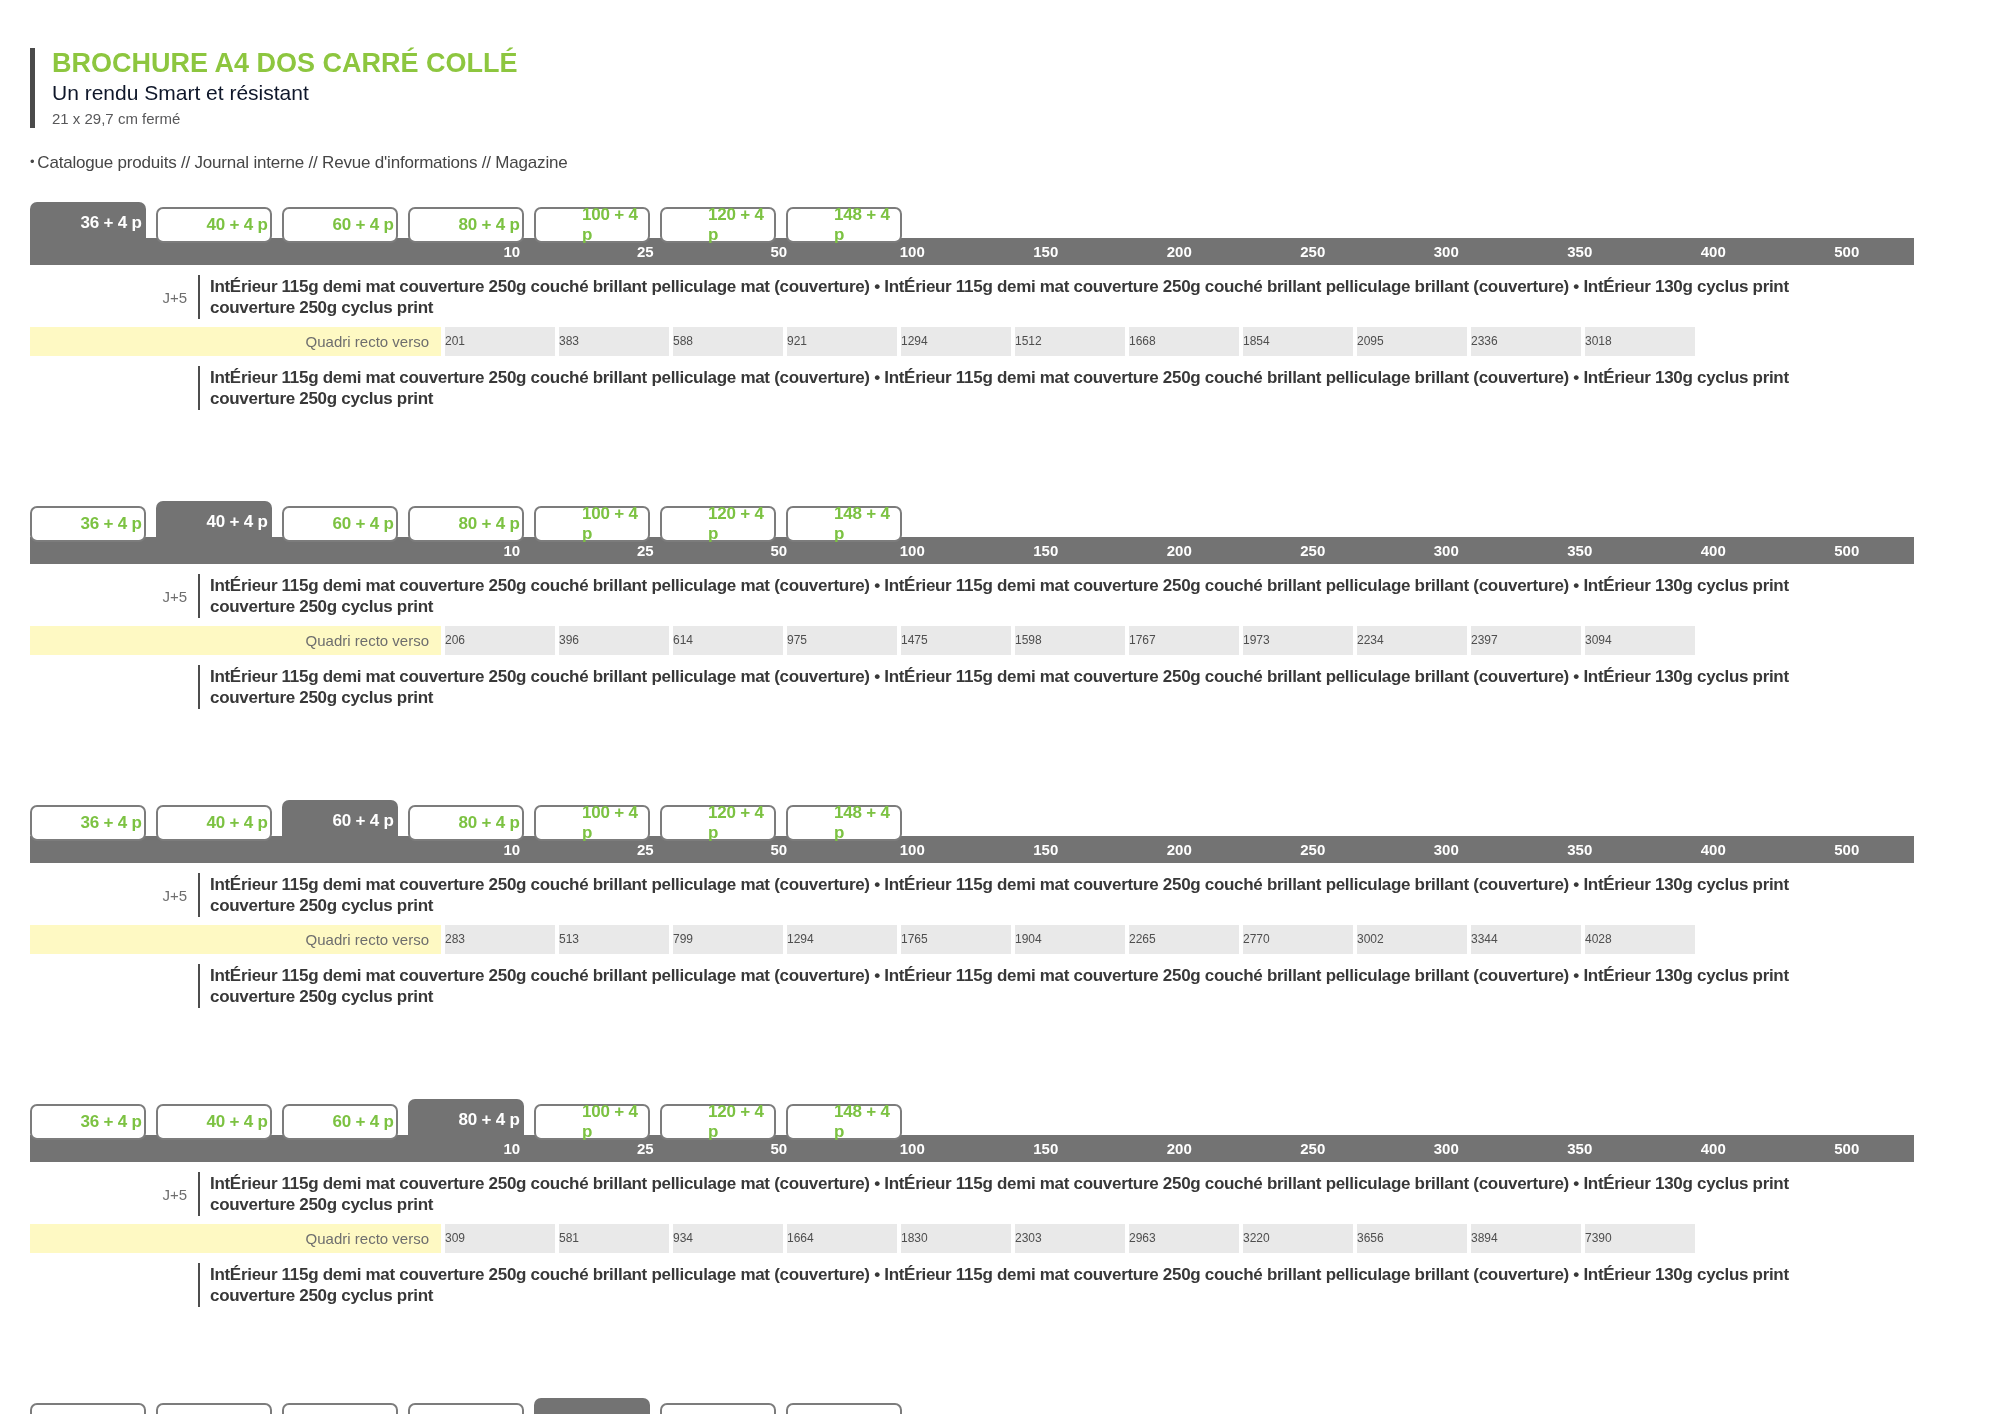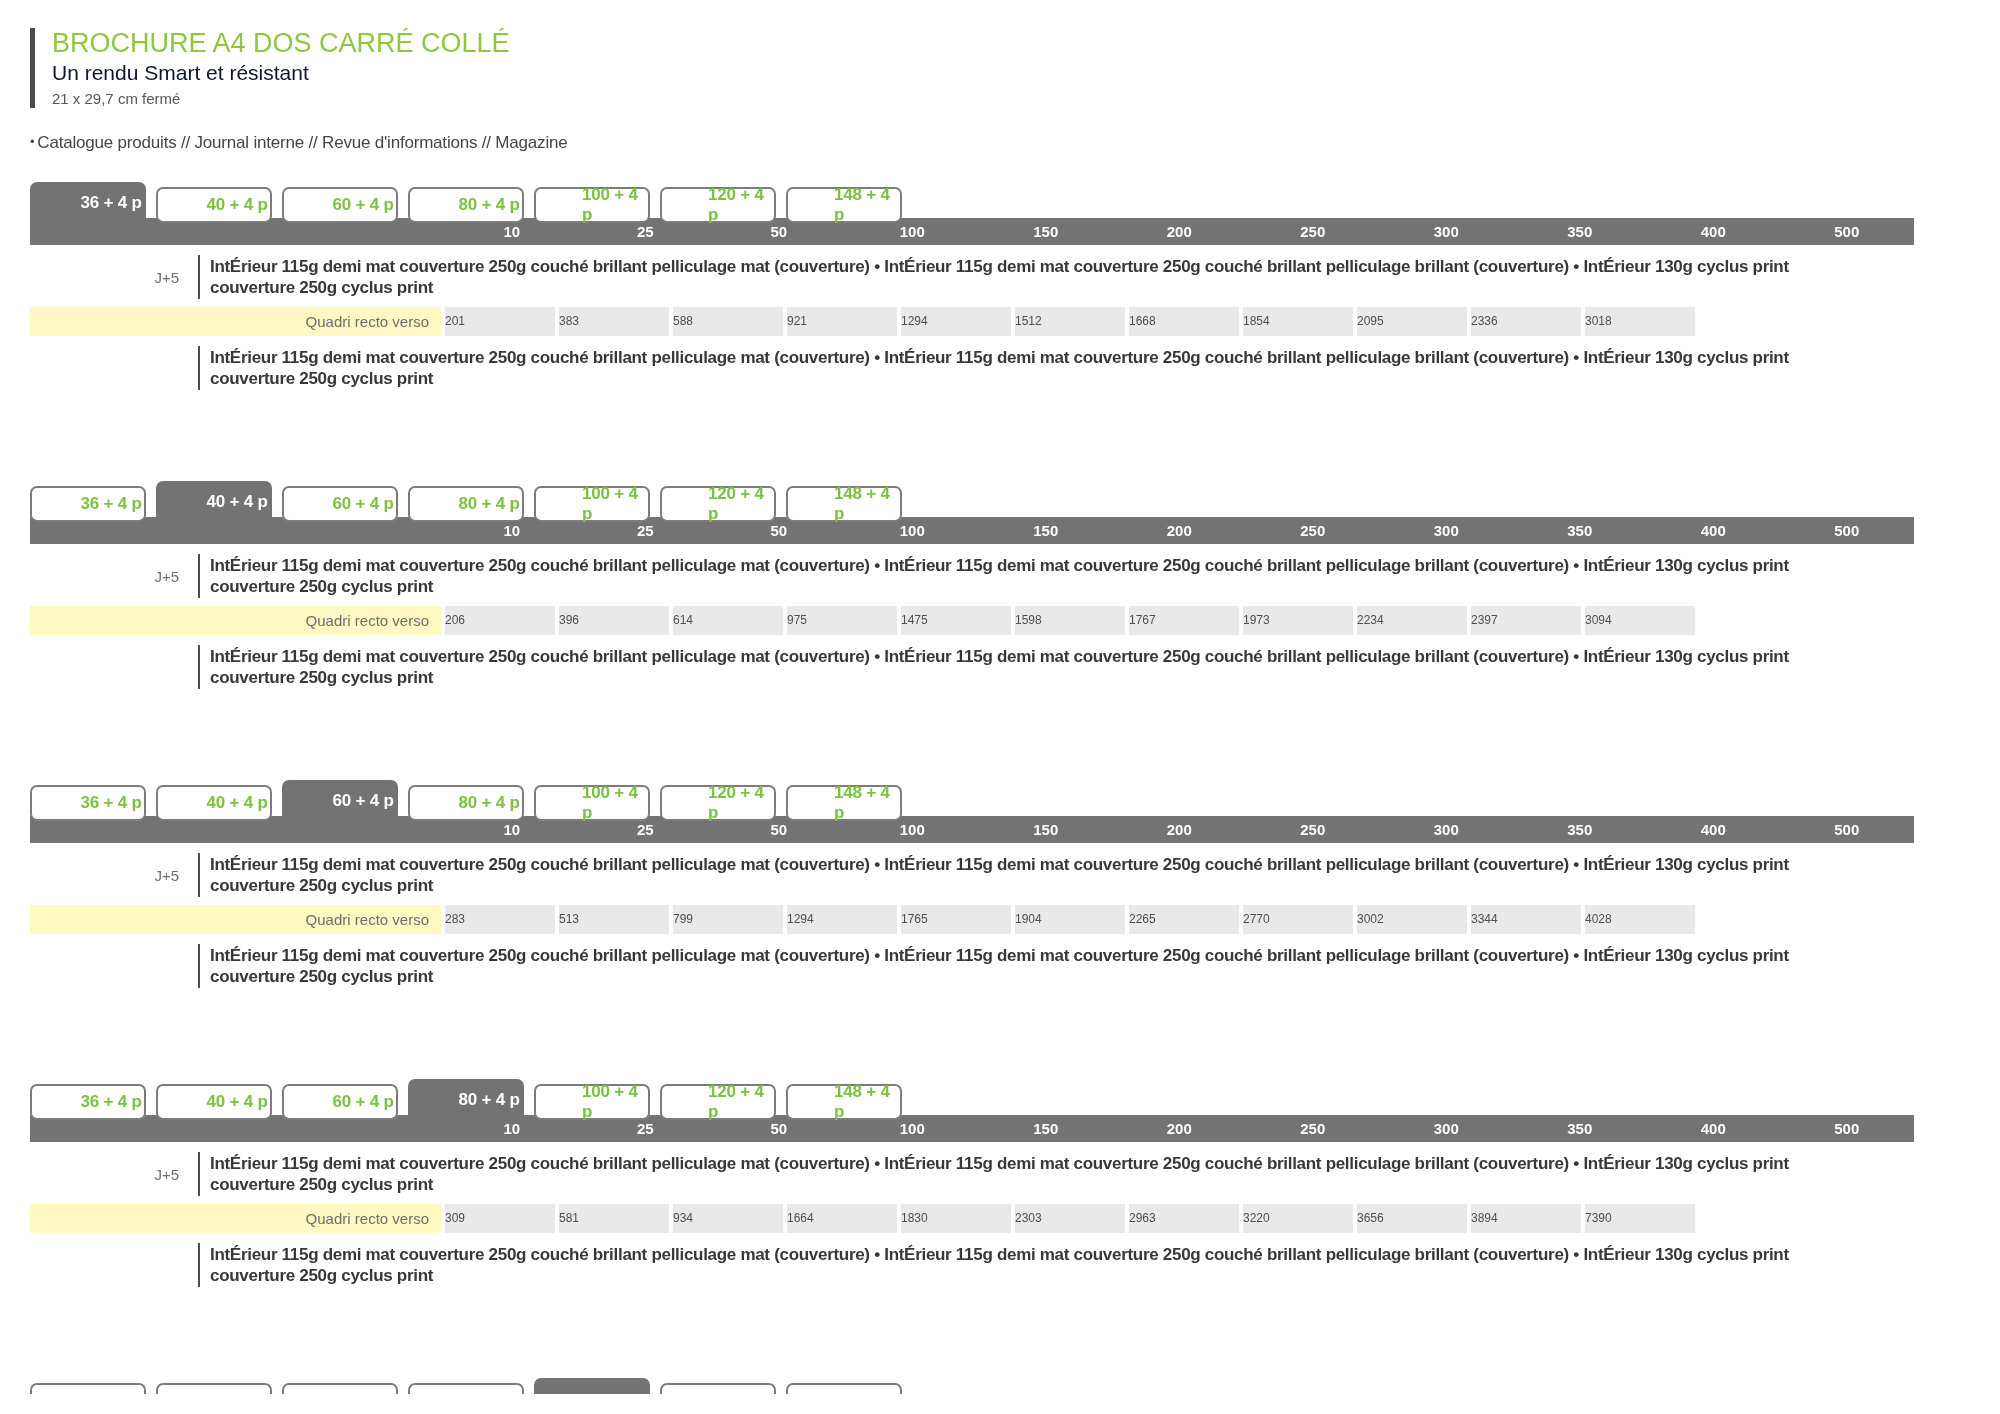--- a/index.html
+++ b/index.html
@@ -15,23 +15,24 @@
     padding: 28px 0 0 30px;
     width: 1913px;
   }
   
   .title-block {
     border-left: 5px solid #4a4a4a;
     padding-left: 17px;
   }
   .page-title {
     font-size: 27px;
-    font-weight: normal;
+    font-weight: bold;
     color: #8dc63f;
     line-height: 30px;
+    margin-top: 20px;
   }
   .page-subtitle {
     font-size: 21px;
     color: #0f172a;
     line-height: 26px;
     margin-top: 2px;
   }
   .page-format {
     font-size: 15px;
     color: #58585a;
@@ -105,21 +106,21 @@
     color: #ffffff;
     font-size: 15px;
     font-weight: bold;
   }
   .desc-row { display: flex; margin-top: 10px; }
   .desc-delay {
     width: 168px;
     flex: none;
     box-sizing: border-box;
     text-align: right;
-    padding-right: 19px;
+    padding-right: 11px;
     color: #6e6e6e;
     font-size: 15px;
     align-self: center;
   }
   .desc-text {
     border-left: 2px solid #4d4d4d;
     padding-left: 10px;
     padding-top: 1px;
     padding-bottom: 1px;
     font-weight: bold;

